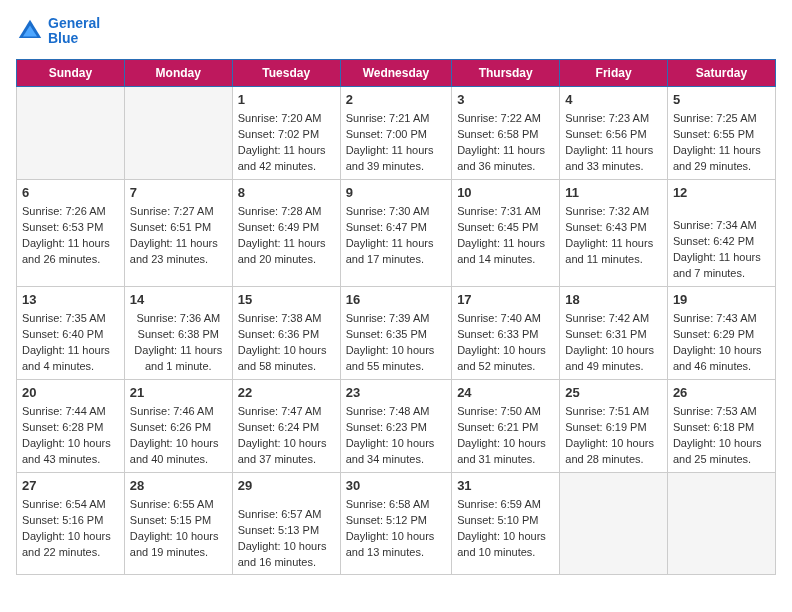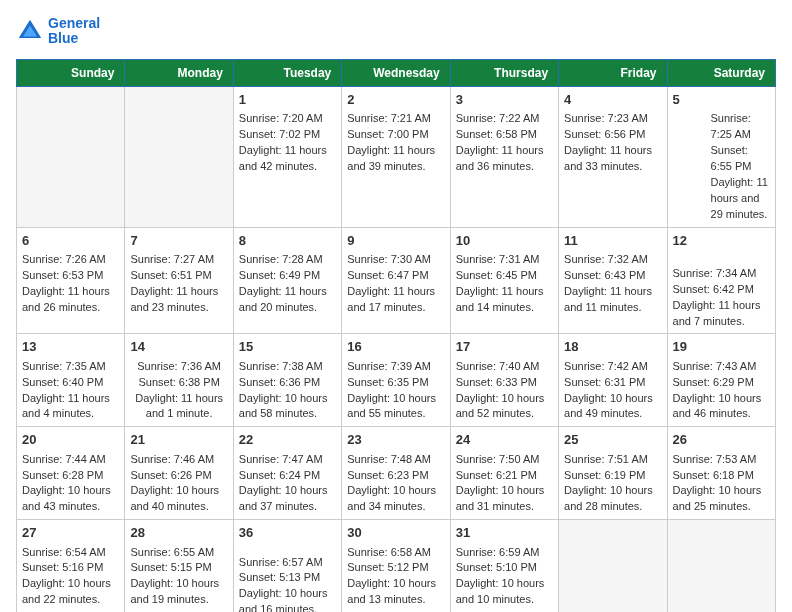--- a/index.html
+++ b/index.html
@@ -45,24 +45,24 @@
     .location {
       font-size: 15px;
       color: #555;
     }
     table {
       width: 100%;
       border-collapse: collapse;
       font-size: 11px;
     }
     th {
-      background-color: #15803d;
+      background-color: #be185d;
       color: #fff;
-      text-align: right;
-      padding: 6px 10px;
+      text-align: center;
+      padding: 6px 22px;
       font-size: 12px;
       font-weight: bold;
       border: 1px solid #2a6db5;
     }
     td {
       border: 1px solid #ccc;
       vertical-align: top;
       padding: 4px 5px;
       width: calc(100% / 7);
       height: 80px;
@@ -136,21 +136,21 @@
 Daylight: 11 hours and 36 minutes.</div>
         </td>
         <td>
           <span class="day-num">4</span>
           <div class="cell-content" style="white-space: pre-line;">Sunrise: 7:23 AM
 Sunset: 6:56 PM
 Daylight: 11 hours and 33 minutes.</div>
         </td>
         <td>
           <span class="day-num">5</span>
-          <div class="cell-content" style="white-space: pre-line; margin-left: 38px;">Sunrise: 7:25 AM
+          <div class="cell-content" style="white-space: pre-line;">Sunrise: 7:25 AM
 Sunset: 6:55 PM
 Daylight: 11 hours and 29 minutes.</div>
         </td>
       </tr>
       <tr>
         <td>
           <span class="day-num">6</span>
           <div class="cell-content" style="white-space: pre-line;">Sunrise: 7:26 AM
 Sunset: 6:53 PM
 Daylight: 11 hours and 26 minutes.</div>
@@ -287,21 +287,21 @@
 Sunset: 5:16 PM
 Daylight: 10 hours and 22 minutes.</div>
         </td>
         <td>
           <span class="day-num">28</span>
           <div class="cell-content" style="white-space: pre-line;">Sunrise: 6:55 AM
 Sunset: 5:15 PM
 Daylight: 10 hours and 19 minutes.</div>
         </td>
         <td>
-          <span class="day-num">36</span>
+          <span class="day-num">29</span>
           <div class="cell-content" style="white-space: pre-line; margin-top: 12px;">Sunrise: 6:57 AM
 Sunset: 5:13 PM
 Daylight: 10 hours and 16 minutes.</div>
         </td>
         <td>
           <span class="day-num">30</span>
           <div class="cell-content" style="white-space: pre-line;">Sunrise: 6:58 AM
 Sunset: 5:12 PM
 Daylight: 10 hours and 13 minutes.</div>
         </td>

